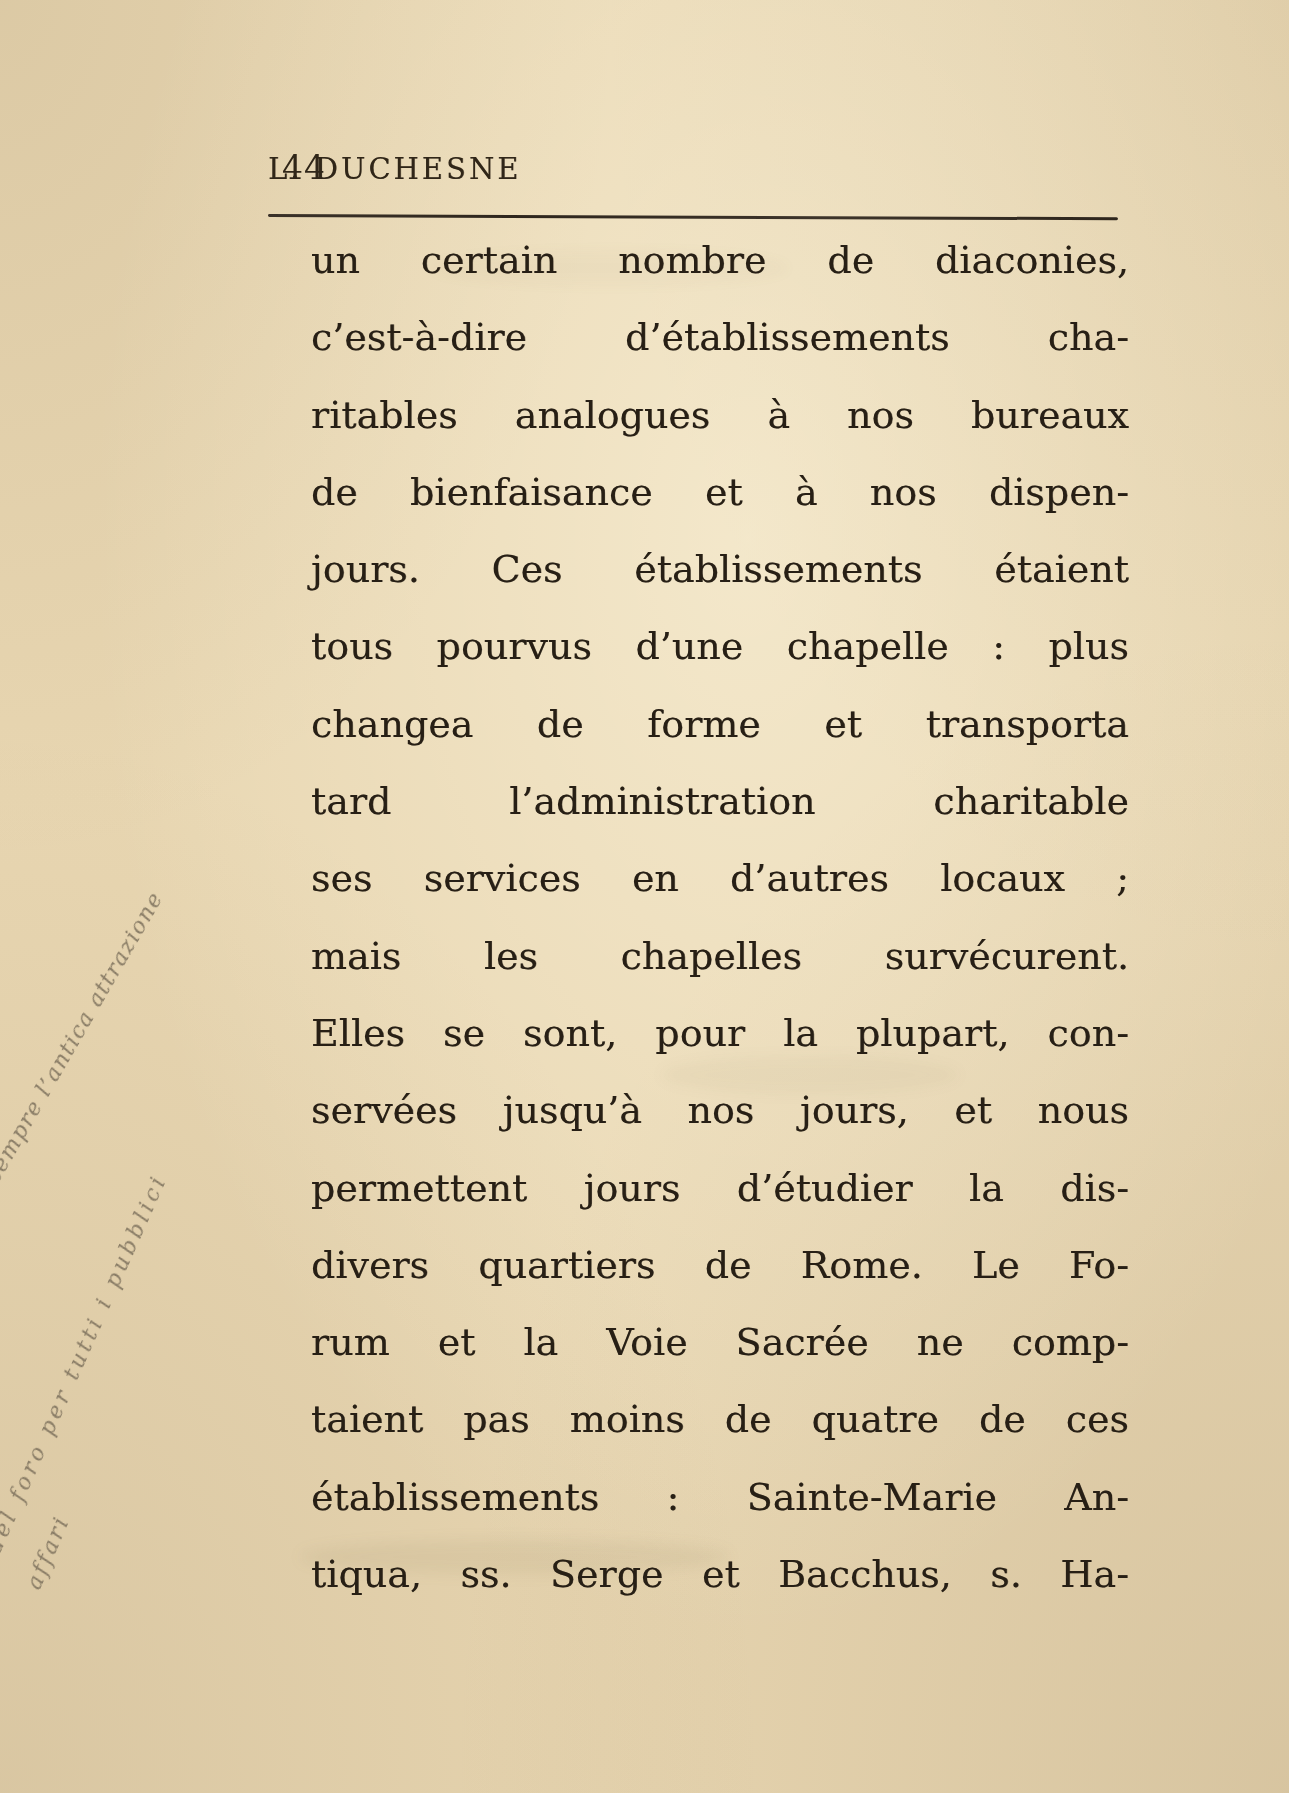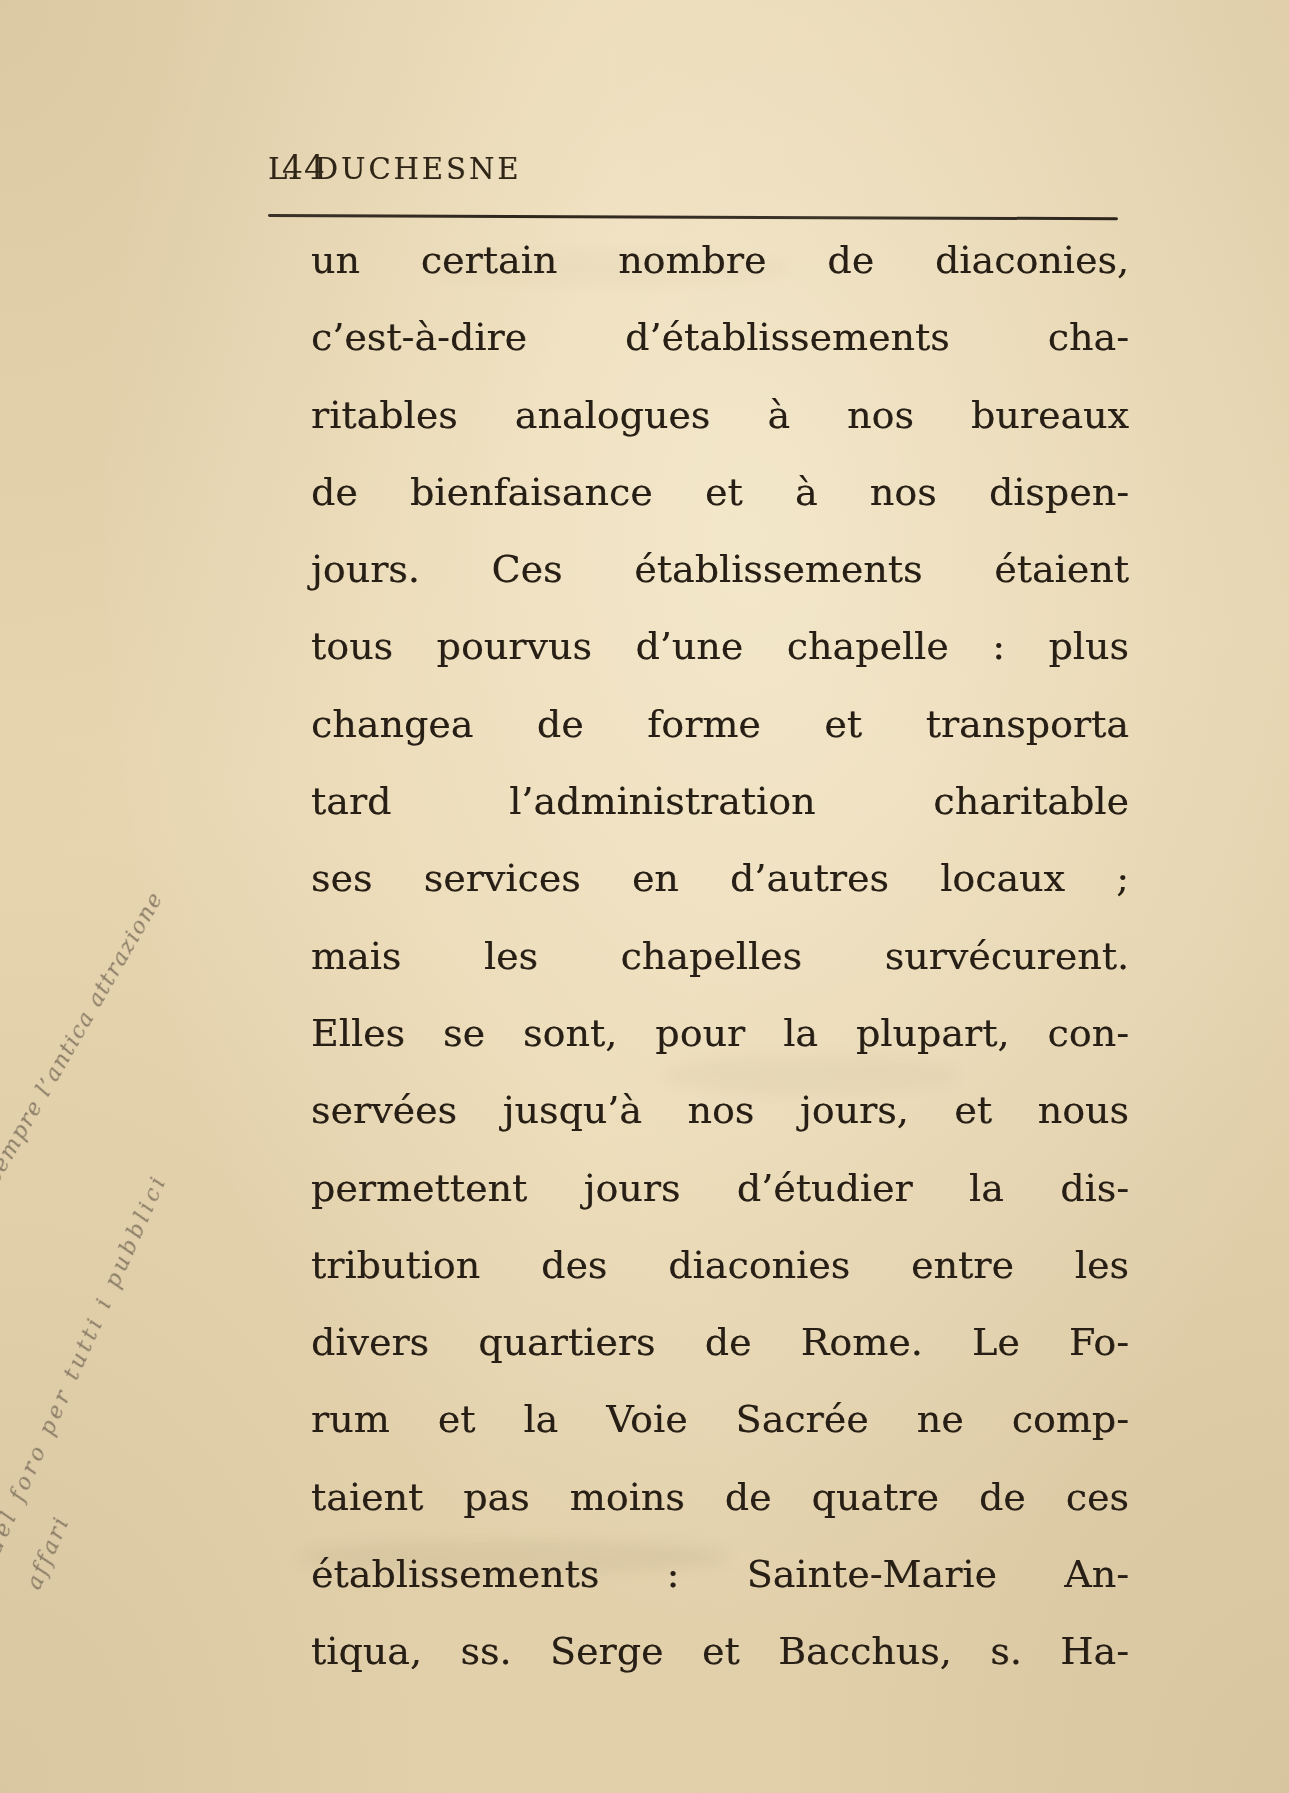--- a/index.html
+++ b/index.html
@@ -88,21 +88,20 @@
       <div class="text-line"><span>de bienfaisance et à nos dispen-</span></div>
       <div class="text-line"><span>jours. Ces établissements étaient</span></div>
       <div class="text-line"><span>tous pourvus d’une chapelle : plus</span></div>
       <div class="text-line"><span>changea de forme et transporta</span></div>
       <div class="text-line"><span>tard l’administration charitable</span></div>
       <div class="text-line"><span>ses services en d’autres locaux ;</span></div>
       <div class="text-line"><span>mais les chapelles survécurent.</span></div>
       <div class="text-line"><span>Elles se sont, pour la plupart, con-</span></div>
       <div class="text-line"><span>servées jusqu’à nos jours, et nous</span></div>
       <div class="text-line"><span>permettent jours d’étudier la dis-</span></div>
-      <div class="text-line"><span>tribution des diaconies entre les</span></div>
       <div class="text-line"><span>divers quartiers de Rome. Le Fo-</span></div>
       <div class="text-line"><span>rum et la Voie Sacrée ne comp-</span></div>
       <div class="text-line"><span>taient pas moins de quatre de ces</span></div>
       <div class="text-line"><span>établissements : Sainte-Marie </span><span class="it">An-</span></div>
       <div class="text-line"><span class="it">tiqua,</span><span> ss. Serge et Bacchus, s. Ha-</span></div>
     </div>
 
   <div>
       <div class="marg m0">sempre l’antica attrazione</div>
       <div class="marg m1">del foro per tutti i pubblici</div>

